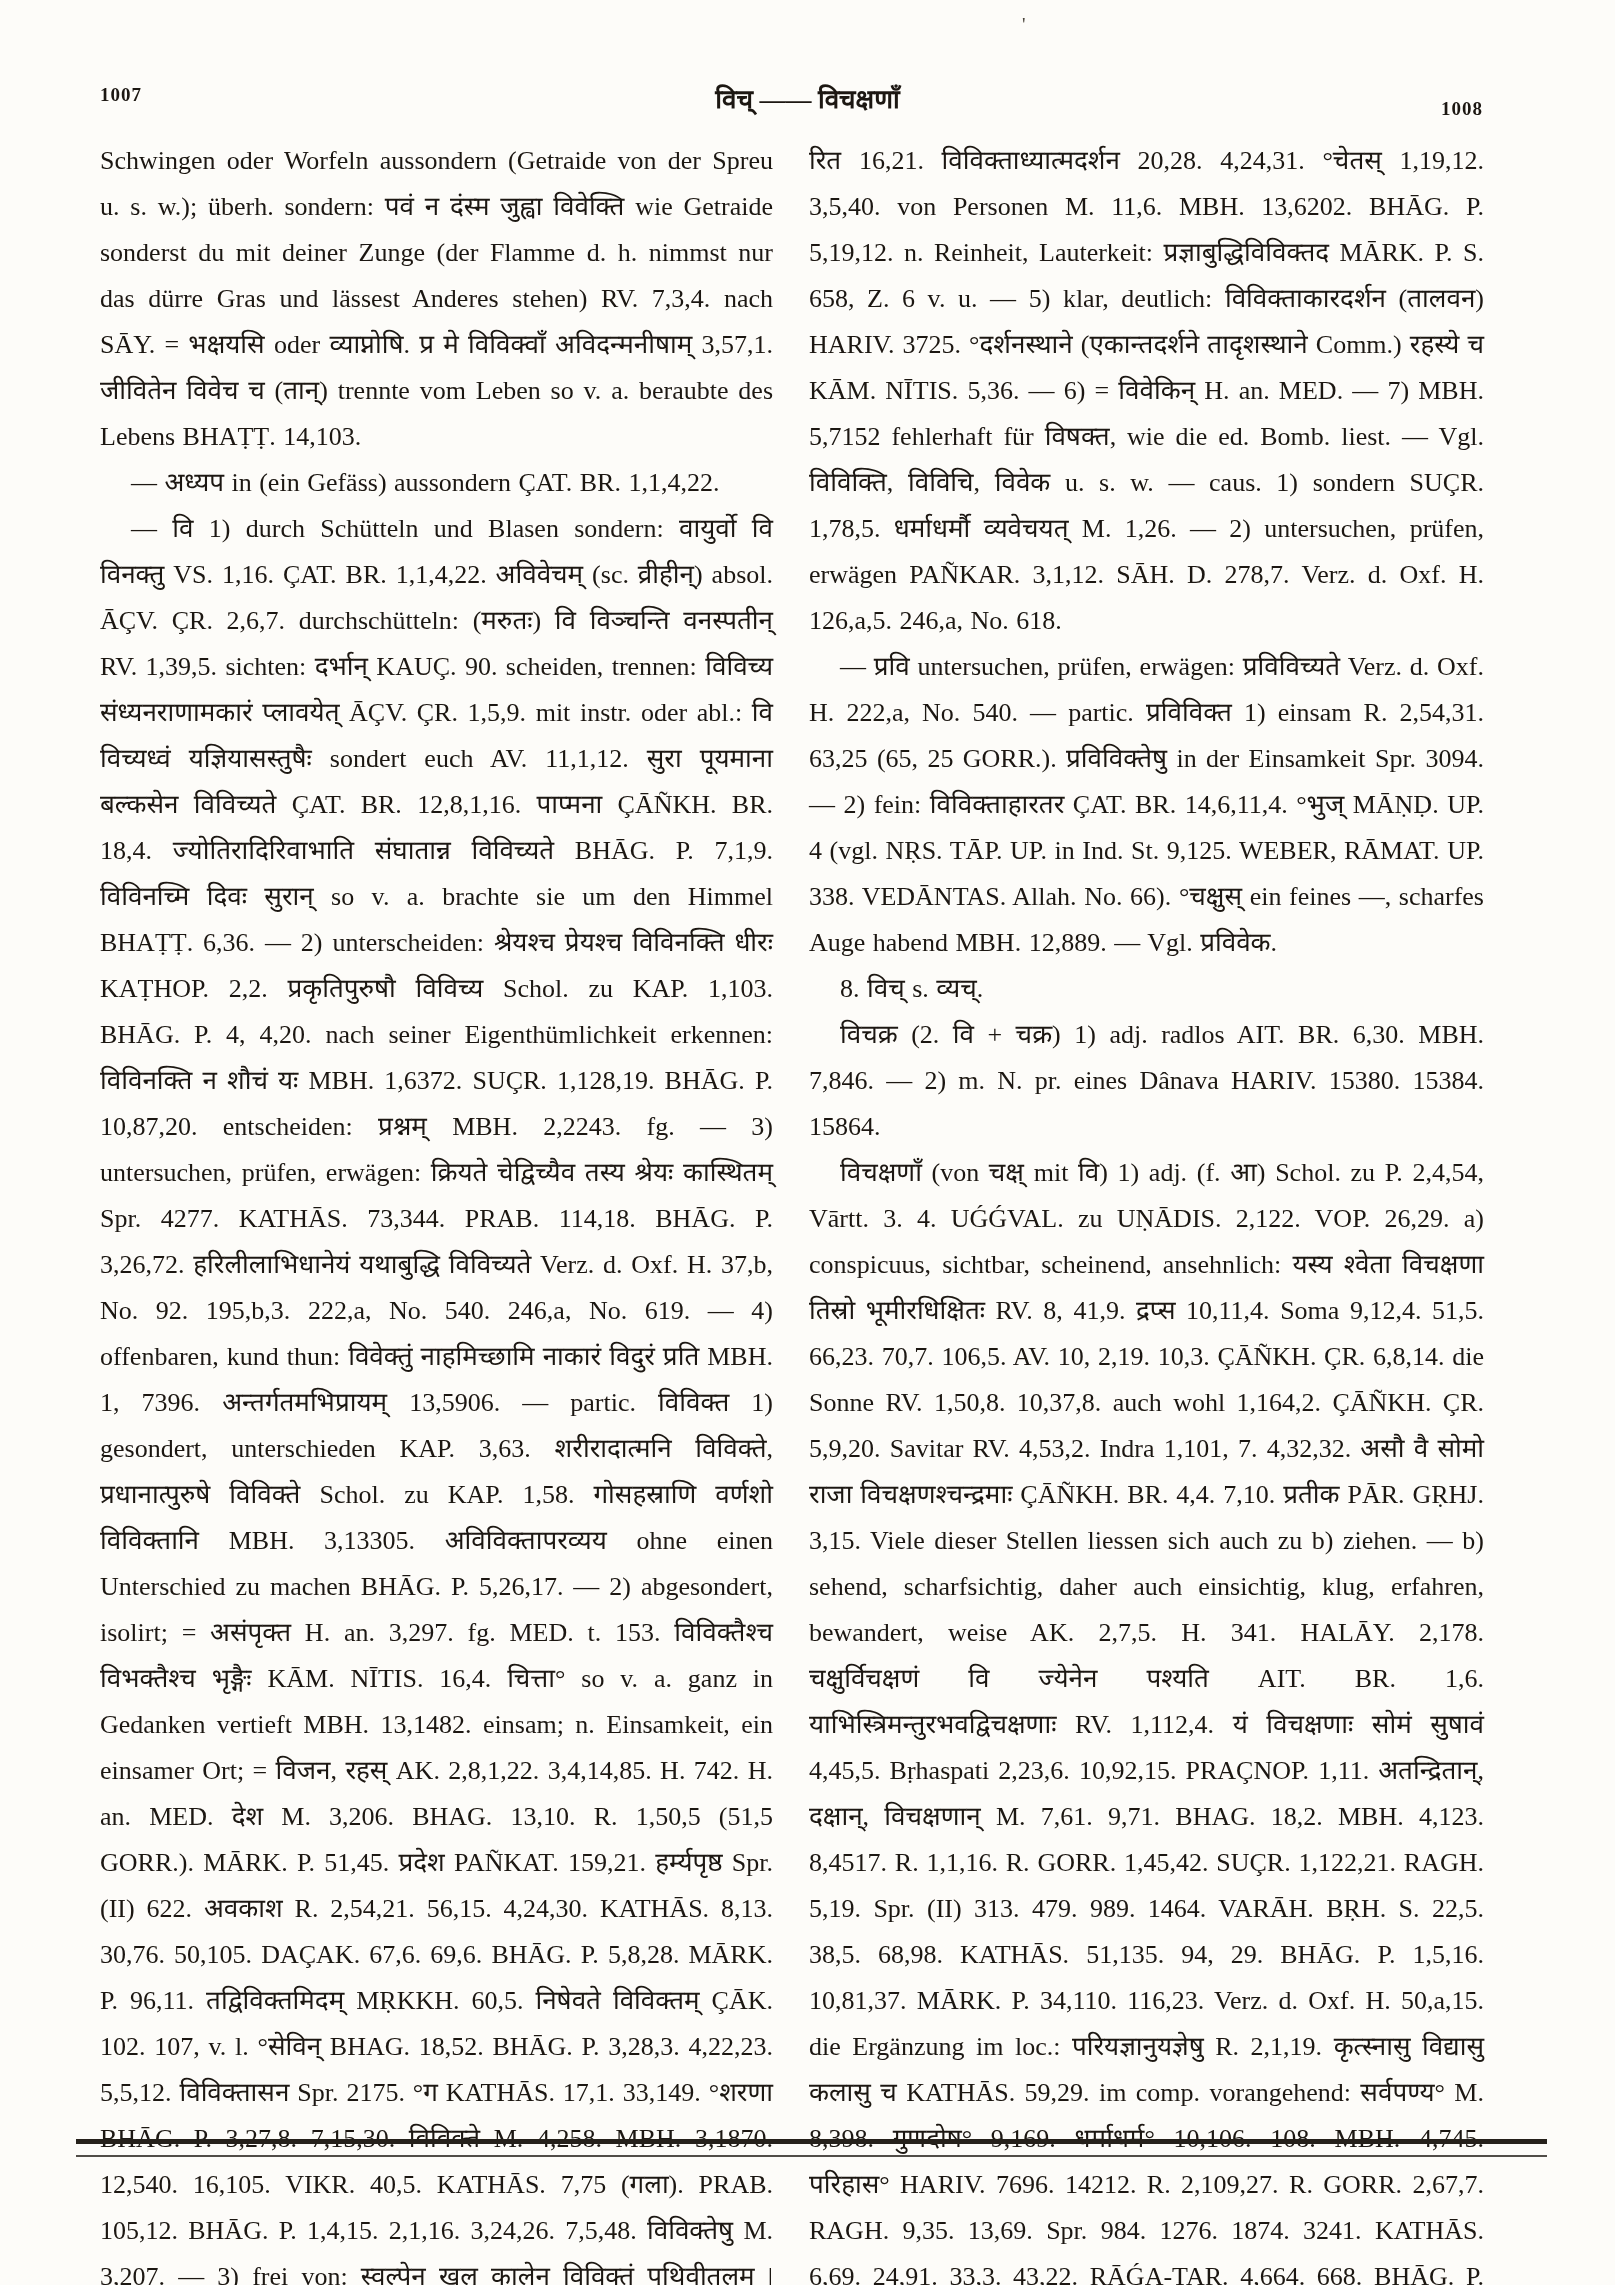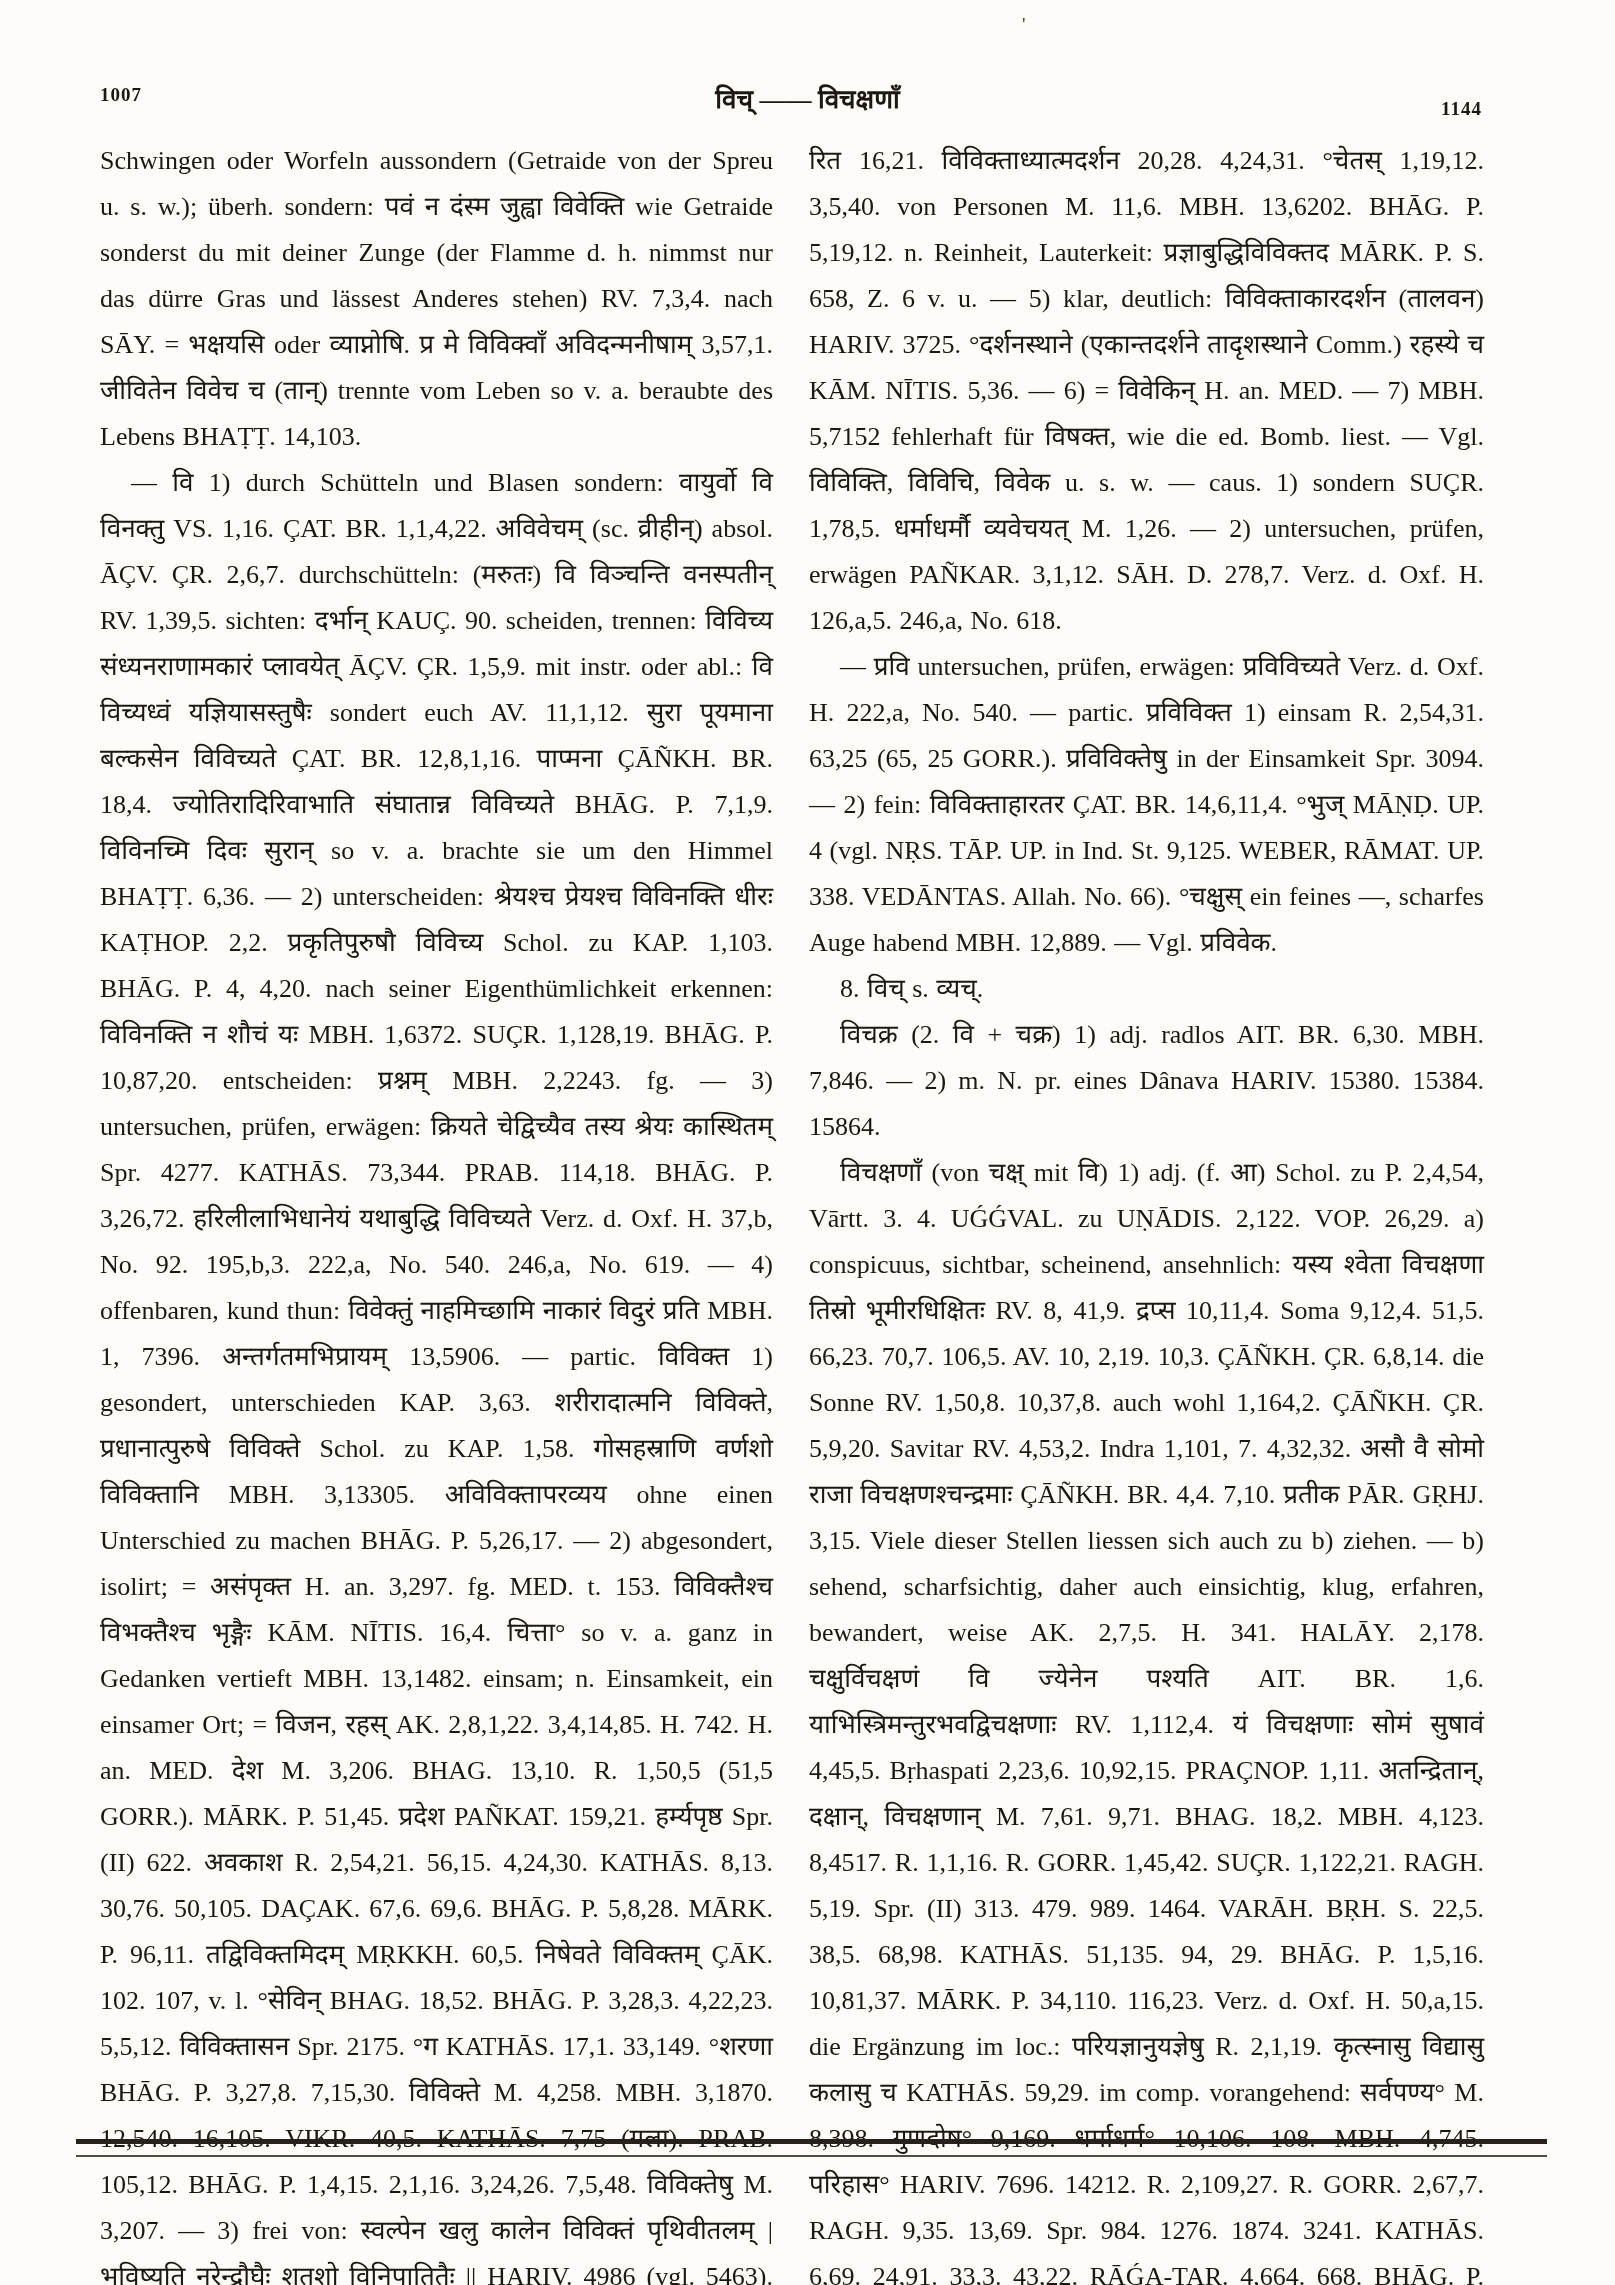--- a/index.html
+++ b/index.html
@@ -65,24 +65,25 @@
 </style>
 </head>
 <body>
 
 <div class="page">
 
   <span class="top-mark">'</span>
 
   <div class="page-number left">1007</div>
   <div class="page-heading">विच् —— विचक्षणाँ</div>
-  <div class="page-number right">1144</div>
+  <div class="page-number right">1008</div>
 
   <div class="column left">
       <p class="para">Schwingen oder Worfeln aussondern (Getraide von der Spreu u. s. w.); überh. sondern: पवं न दंस्म जुह्वा विवेक्ति wie Getraide sonderst du mit deiner Zunge (der Flamme d. h. nimmst nur das dürre Gras und lässest Anderes stehen) RV. 7,3,4. nach SĀY. = भक्षयसि oder व्याप्नोषि. प्र मे विविक्वाँ अविदन्मनीषाम् 3,57,1. जीवितेन विवेच च (तान्) trennte vom Leben so v. a. beraubte des Lebens BHAṬṬ. 14,103.</p>
+      <p class="para indent">— अध्यप in (ein Gefäss) aussondern ÇAT. BR. 1,1,4,22.</p>
       <p class="para indent">— वि 1) durch Schütteln und Blasen sondern: वायुर्वो वि विनक्तु VS. 1,16. ÇAT. BR. 1,1,4,22. अविवेचम् (sc. व्रीहीन्) absol. ĀÇV. ÇR. 2,6,7. durchschütteln: (मरुतः) वि विञ्चन्ति वनस्पतीन् RV. 1,39,5. sichten: दर्भान् KAUÇ. 90. scheiden, trennen: विविच्य संध्यनराणामकारं प्लावयेत् ĀÇV. ÇR. 1,5,9. mit instr. oder abl.: वि विच्यध्वं यज्ञियासस्तुषैः sondert euch AV. 11,1,12. सुरा पूयमाना बल्कसेन विविच्यते ÇAT. BR. 12,8,1,16. पाप्मना ÇĀÑKH. BR. 18,4. ज्योतिरादिरिवाभाति संघातान्न विविच्यते BHĀG. P. 7,1,9. विविनच्मि दिवः सुरान् so v. a. brachte sie um den Himmel BHAṬṬ. 6,36. — 2) unterscheiden: श्रेयश्च प्रेयश्च विविनक्ति धीरः KAṬHOP. 2,2. प्रकृतिपुरुषौ विविच्य Schol. zu KAP. 1,103. BHĀG. P. 4, 4,20. nach seiner Eigenthümlichkeit erkennen: विविनक्ति न शौचं यः MBH. 1,6372. SUÇR. 1,128,19. BHĀG. P. 10,87,20. entscheiden: प्रश्नम् MBH. 2,2243. fg. — 3) untersuchen, prüfen, erwägen: क्रियते चेद्विच्यैव तस्य श्रेयः कास्थितम् Spr. 4277. KATHĀS. 73,344. PRAB. 114,18. BHĀG. P. 3,26,72. हरिलीलाभिधानेयं यथाबुद्धि विविच्यते Verz. d. Oxf. H. 37,b, No. 92. 195,b,3. 222,a, No. 540. 246,a, No. 619. — 4) offenbaren, kund thun: विवेक्तुं नाहमिच्छामि नाकारं विदुरं प्रति MBH. 1, 7396. अन्तर्गतमभिप्रायम् 13,5906. — partic. विविक्त 1) gesondert, unterschieden KAP. 3,63. शरीरादात्मनि विविक्ते, प्रधानात्पुरुषे विविक्ते Schol. zu KAP. 1,58. गोसहस्राणि वर्णशो विविक्तानि MBH. 3,13305. अविविक्तापरव्यय ohne einen Unterschied zu machen BHĀG. P. 5,26,17. — 2) abgesondert, isolirt; = असंपृक्त H. an. 3,297. fg. MED. t. 153. विविक्तैश्च विभक्तैश्च भृङ्गैः KĀM. NĪTIS. 16,4. चित्ता° so v. a. ganz in Gedanken vertieft MBH. 13,1482. einsam; n. Einsamkeit, ein einsamer Ort; = विजन, रहस् AK. 2,8,1,22. 3,4,14,85. H. 742. H. an. MED. देश M. 3,206. BHAG. 13,10. R. 1,50,5 (51,5 GORR.). MĀRK. P. 51,45. प्रदेश PAÑKAT. 159,21. हर्म्यपृष्ठ Spr. (II) 622. अवकाश R. 2,54,21. 56,15. 4,24,30. KATHĀS. 8,13. 30,76. 50,105. DAÇAK. 67,6. 69,6. BHĀG. P. 5,8,28. MĀRK. P. 96,11. तद्विविक्तमिदम् MṚKKH. 60,5. निषेवते विविक्तम् ÇĀK. 102. 107, v. l. °सेविन् BHAG. 18,52. BHĀG. P. 3,28,3. 4,22,23. 5,5,12. विविक्तासन Spr. 2175. °ग KATHĀS. 17,1. 33,149. °शरणा BHĀG. P. 3,27,8. 7,15,30. विविक्ते M. 4,258. MBH. 3,1870. 12,540. 16,105. VIKR. 40,5. KATHĀS. 7,75 (गला). PRAB. 105,12. BHĀG. P. 1,4,15. 2,1,16. 3,24,26. 7,5,48. विविक्तेषु M. 3,207. — 3) frei von: स्वल्पेन खलु कालेन विविक्तं पृथिवीतलम् | भविष्यति नरेन्द्रौघैः शतशो विनिपातितैः || HARIV. 4986 (vgl. 5463). पांसुविविक्तवान KUMĀRAS. 1,23. — 4) (von allem Ungehörigen getrennt) rein, lauter AK. 3,4,14,85. H. an. MED. SUÇR. 1,151,17. संकल्प Spr. 1726. °दृष्टि BHĀG. P. 1,4,5. मेध्यविविक्तवृत्ति 3,1,19. °मार्ग 8,26. °च-</p>
     </div>
   <div class="column right">
       <p class="para">रित 16,21. विविक्ताध्यात्मदर्शन 20,28. 4,24,31. °चेतस् 1,19,12. 3,5,40. von Personen M. 11,6. MBH. 13,6202. BHĀG. P. 5,19,12. n. Reinheit, Lauterkeit: प्रज्ञाबुद्धिविविक्तद MĀRK. P. S. 658, Z. 6 v. u. — 5) klar, deutlich: विविक्ताकारदर्शन (तालवन) HARIV. 3725. °दर्शनस्थाने (एकान्तदर्शने तादृशस्थाने Comm.) रहस्ये च KĀM. NĪTIS. 5,36. — 6) = विवेकिन् H. an. MED. — 7) MBH. 5,7152 fehlerhaft für विषक्त, wie die ed. Bomb. liest. — Vgl. विविक्ति, विविचि, विवेक u. s. w. — caus. 1) sondern SUÇR. 1,78,5. धर्माधर्मौ व्यवेचयत् M. 1,26. — 2) untersuchen, prüfen, erwägen PAÑKAR. 3,1,12. SĀH. D. 278,7. Verz. d. Oxf. H. 126,a,5. 246,a, No. 618.</p>
       <p class="para indent">— प्रवि untersuchen, prüfen, erwägen: प्रविविच्यते Verz. d. Oxf. H. 222,a, No. 540. — partic. प्रविविक्त 1) einsam R. 2,54,31. 63,25 (65, 25 GORR.). प्रविविक्तेषु in der Einsamkeit Spr. 3094. — 2) fein: विविक्ताहारतर ÇAT. BR. 14,6,11,4. °भुज् MĀṆḌ. UP. 4 (vgl. NṚS. TĀP. UP. in Ind. St. 9,125. WEBER, RĀMAT. UP. 338. VEDĀNTAS. Allah. No. 66). °चक्षुस् ein feines —, scharfes Auge habend MBH. 12,889. — Vgl. प्रविवेक.</p>
       <p class="para indent">8. विच् s. व्यच्.</p>
       <p class="para indent">विचक्र (2. वि + चक्र) 1) adj. radlos AIT. BR. 6,30. MBH. 7,846. — 2) m. N. pr. eines Dânava HARIV. 15380. 15384. 15864.</p>
       <p class="para indent">विचक्षणाँ (von चक्ष् mit वि) 1) adj. (f. आ) Schol. zu P. 2,4,54, Vārtt. 3. 4. UǴǴVAL. zu UṆĀDIS. 2,122. VOP. 26,29. a) conspicuus, sichtbar, scheinend, ansehnlich: यस्य श्वेता विचक्षणा तिस्रो भूमीरधिक्षितः RV. 8, 41,9. द्रप्स 10,11,4. Soma 9,12,4. 51,5. 66,23. 70,7. 106,5. AV. 10, 2,19. 10,3. ÇĀÑKH. ÇR. 6,8,14. die Sonne RV. 1,50,8. 10,37,8. auch wohl 1,164,2. ÇĀÑKH. ÇR. 5,9,20. Savitar RV. 4,53,2. Indra 1,101, 7. 4,32,32. असौ वै सोमो राजा विचक्षणश्चन्द्रमाः ÇĀÑKH. BR. 4,4. 7,10. प्रतीक PĀR. GṚHJ. 3,15. Viele dieser Stellen liessen sich auch zu b) ziehen. — b) sehend, scharfsichtig, daher auch einsichtig, klug, erfahren, bewandert, weise AK. 2,7,5. H. 341. HALĀY. 2,178. चक्षुर्विचक्षणं वि ज्येनेन पश्यति AIT. BR. 1,6. याभिस्त्रिमन्तुरभवद्विचक्षणाः RV. 1,112,4. यं विचक्षणाः सोमं सुषावं 4,45,5. Bṛhaspati 2,23,6. 10,92,15. PRAÇNOP. 1,11. अतन्द्रितान्, दक्षान्, विचक्षणान् M. 7,61. 9,71. BHAG. 18,2. MBH. 4,123. 8,4517. R. 1,1,16. R. GORR. 1,45,42. SUÇR. 1,122,21. RAGH. 5,19. Spr. (II) 313. 479. 989. 1464. VARĀH. BṚH. S. 22,5. 38,5. 68,98. KATHĀS. 51,135. 94, 29. BHĀG. P. 1,5,16. 10,81,37. MĀRK. P. 34,110. 116,23. Verz. d. Oxf. H. 50,a,15. die Ergänzung im loc.: परियज्ञानुयज्ञेषु R. 2,1,19. कृत्स्नासु विद्यासु कलासु च KATHĀS. 59,29. im comp. vorangehend: सर्वपण्य° M. 8,398. गुणदोष° 9,169. धर्माधर्म° 10,106. 108. MBH. 4,745. परिहास° HARIV. 7696. 14212. R. 2,109,27. R. GORR. 2,67,7. RAGH. 9,35. 13,69. Spr. 984. 1276. 1874. 3241. KATHĀS. 6,69. 24,91. 33,3. 43,22. RĀǴA-TAR. 4,664. 668. BHĀG. P. 3,23,9. 8,11,48. महाविचक्षणेन ज्ञानेन 5,5,13. अ° M. 3,115. 8,150. Spr. 598 (II). 5085. (हंसः) निशास्वविचक्षणः nicht gut sehend 3195. सु° KĀM. NĪTIS. 10,11. Spr. 3266. — 2) m. N. pr. eines Lehrers mit dem patron. Tāṇḍja Ind. St. 4,373. — 3) f. आ a) Tiaridium indicum Lehm. RĀǴAN. im ÇKDa. — b) Bez. des Thrones Brahman's KAUSH. UP. 1,3. 5. — 4) विचक्षणाम् enklitisch gaṇa गोत्रादि</p>
     </div>
 

